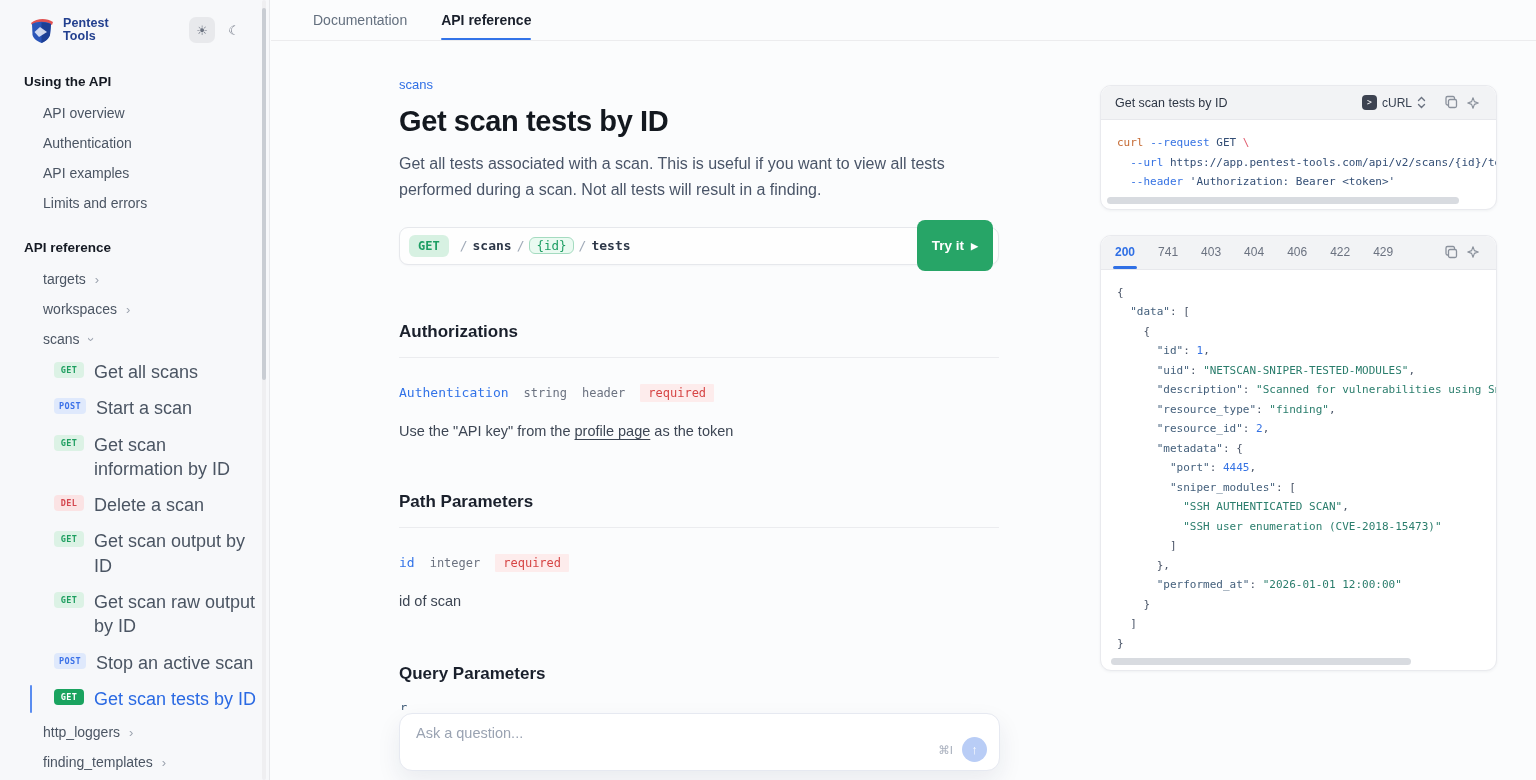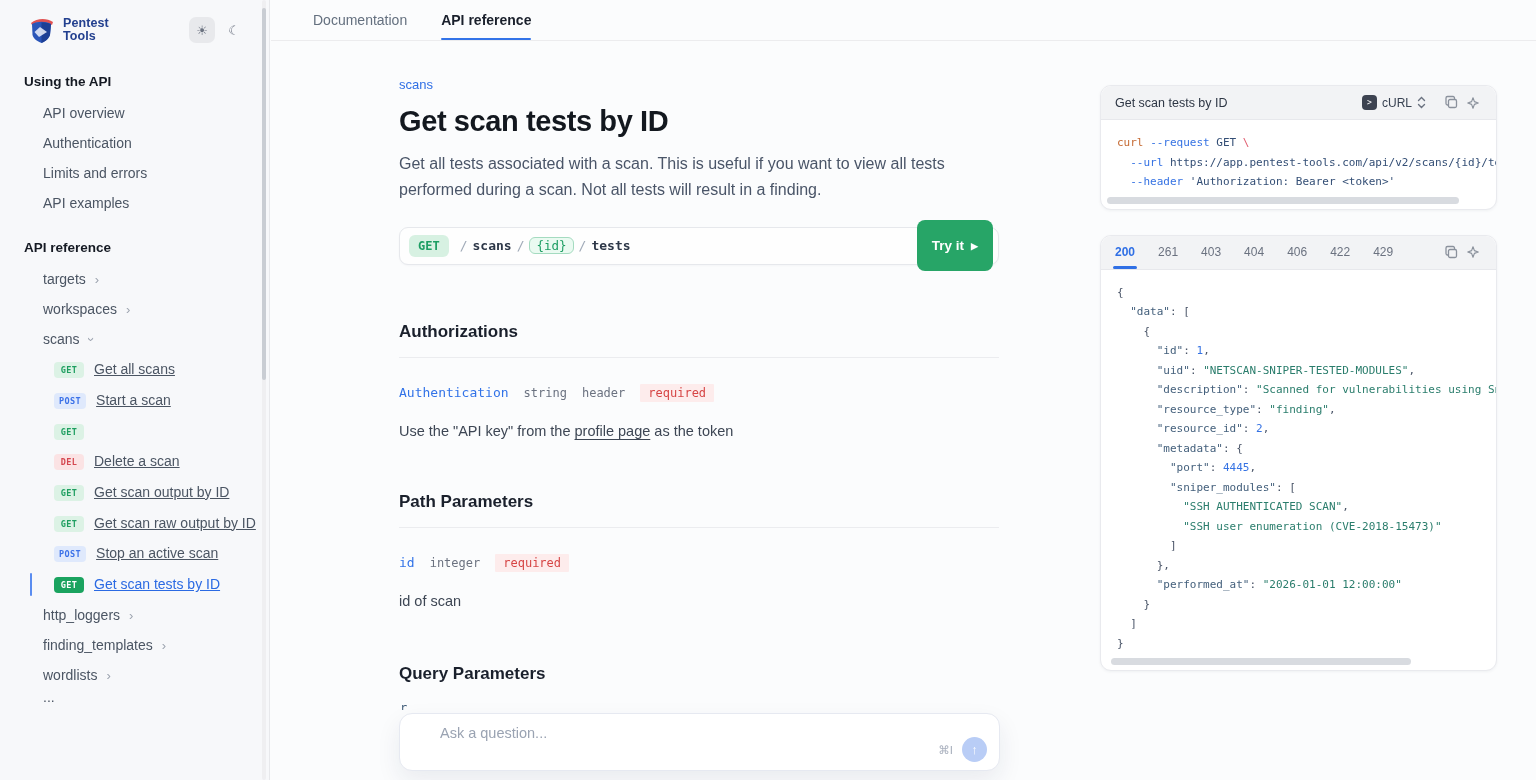--- a/index.html
+++ b/index.html
@@ -27,21 +27,21 @@
   .search-box input::placeholder { color:#9ca3af; }
   .kbd { font-size:12px; color:#9aa0ab; }
   .side-section-title { font-size:13.5px; font-weight:bold; color:#151a23; padding:0 24px; }
   .t1 { margin-top:30px; } .t2 { margin-top:22px; }
   .side-item { font-size:14px; color:#4b5563; padding:7px 0 7px 43px; cursor:pointer; }
   .side-list { margin-top:9px; }
   .side-group { font-size:14px; color:#4b5563; padding:7px 0 7px 43px; cursor:pointer; display:flex; align-items:center; gap:9px; }
   .chev { color:#9ca3af; font-size:13px; line-height:1; display:inline-block; }
   .chev.down { transform:rotate(90deg); }
   .ep-row { display:flex; gap:10px; padding:6px 10px 6px 54px; align-items:flex-start; cursor:pointer; position:relative; }
-  .ep-label { font-size:14px; color:#4b5563; line-height:1.35; max-width:165px;text-decoration:underline; }
+  .ep-label { font-size:18px; color:#4b5563; line-height:1.35; max-width:165px; }
   .m-badge { font-family:"DejaVu Sans Mono", monospace; font-size:8.5px; font-weight:bold; letter-spacing:.4px;
     border-radius:4px; padding:3px 5px; min-width:30px; text-align:center; margin-top:2px; flex:none; }
   .b-get { background:#dcf2e5; color:#1d9e5f; }
   .b-post { background:#dfe9fc; color:#3b71e8; }
   .b-del { background:#fbe3e4; color:#d4464f; }
   .ep-row.active .ep-label { color:#2b6ae3; font-weight:500; }
   .ep-row.active .m-badge { background:#1aa35f; color:#fff; }
   .ep-row.active::before { content:""; position:absolute; left:30px; top:4px; bottom:4px; width:2px; background:#5a8df0; border-radius:1px; }
   .clipped-item { height:8px; overflow:hidden; }
 
@@ -75,21 +75,21 @@
   .param-meta { font-size:12px; color:#6b7280; }
   .req-pill { font-size:12px; color:#d64545; background:#fdecec; border-radius:1px; padding:2px 8px; }
   .param-desc { margin-top:21px; font-size:14.5px; color:#3d4654; }
   .note-link { text-decoration:underline; text-underline-offset:3px; cursor:pointer; color:#3d4654; }
   .partial-token { position:absolute; left:1px; top:660px; height:9px; overflow:hidden; font-size:12px; color:#44607c; }
 
   
   .ask-box { position:absolute; left:399px; top:713px; width:601px; height:58px; background:#fff;
     border:1px solid #e6e9f1; border-radius:13px; box-shadow:0 10px 24px rgba(25,40,80,.08); padding:10px 12px 8px 16px; }
   .ask-box input { border:none; outline:none; width:430px; font-size:14.5px; background:transparent;
-    font-family:"Liberation Sans", sans-serif; color:#0f766e;margin-left:24px; }
+    font-family:"Liberation Sans", sans-serif; color:#0f766e; }
   .ask-box input::placeholder { color:#9aa3b2; }
   .ask-bottom { position:absolute; right:12px; bottom:8px; display:flex; align-items:center; gap:9px; }
   .ask-kbd { font-size:11.5px; color:#a7aebc; }
   .send-btn { width:25px; height:25px; border-radius:50%; background:#b9cdf6; border:none; color:#fff;
     font-size:13px; font-weight:bold; display:flex; align-items:center; justify-content:center; cursor:pointer; }
 
   
   .right-panel { position:absolute; left:1100px; top:85px; width:397px; }
   .code-card { background:#fff; border:1px solid #e9eaee; border-radius:11px; box-shadow:0 1px 3px rgba(20,30,50,.05); position:relative; }
   .card-header { background:#f2f3f5; border-bottom:1px solid #e7e8ec; border-radius:11px 11px 0 0;
@@ -141,22 +141,22 @@
           <span>☾</span>
         </span>
     </div>
   </div>
 
 
   <div class="side-section-title t1">Using the API</div>
   <div class="side-list">
     <div class="side-item">API overview</div>
     <div class="side-item">Authentication</div>
+    <div class="side-item">API examples</div>
     <div class="side-item">Limits and errors</div>
-    <div class="side-item">API examples</div>
   </div>
 
   <div class="side-section-title t2">API reference</div>
   <div class="side-list">
     <div class="side-group">
       <span>targets</span>
       <span class="chev">›</span>
     </div>
     <div class="side-group">
       <span>workspaces</span>
@@ -170,20 +170,21 @@
     <div class="ep-row">
       <span class="m-badge b-get">GET</span>
       <span class="ep-label">Get all scans</span>
     </div>
     <div class="ep-row">
       <span class="m-badge b-post">POST</span>
       <span class="ep-label">Start a scan</span>
     </div>
     <div class="ep-row">
       <span class="m-badge b-get">GET</span>
+      <span class="ep-label">Get scan information by ID</span>
     </div>
     <div class="ep-row">
       <span class="m-badge b-del">DEL</span>
       <span class="ep-label">Delete a scan</span>
     </div>
     <div class="ep-row">
       <span class="m-badge b-get">GET</span>
       <span class="ep-label">Get scan output by ID</span>
     </div>
     <div class="ep-row">
@@ -313,21 +314,21 @@
       </span>
     </div>
     <div class="code-body" id="curl-code"><div><span class="tk-cmd">curl </span><span class="tk-flag">--request </span><span class="tk-arg">GET </span><span class="tk-esc">\</span></div><div><span>  </span><span class="tk-flag">--url </span><span class="tk-val">https://app.pentest-tools.com/api/v2/scans/{id}/tests</span></div><div><span>  </span><span class="tk-flag">--header </span><span class="tk-val">'Authorization: Bearer &lt;token&gt;'</span></div></div>
     <div class="hscroll hs-1"></div>
   </div>
 
   <div class="code-card resp-card">
     <div class="card-header">
       <div class="status-tabs">
         <span class="status-tab active">200</span>
-        <span class="status-tab">261</span>
+        <span class="status-tab">741</span>
         <span class="status-tab">403</span>
         <span class="status-tab">404</span>
         <span class="status-tab">406</span>
         <span class="status-tab">422</span>
         <span class="status-tab">429</span>
       </div>
       <span class="icon-btn">
         <span>
           <svg width="15" height="15" viewBox="0 0 15 15" fill="none" stroke="#8a919c" stroke-width="1.3">
             <rect x="4.5" y="4.5" width="8" height="8" rx="1.5"></rect>

